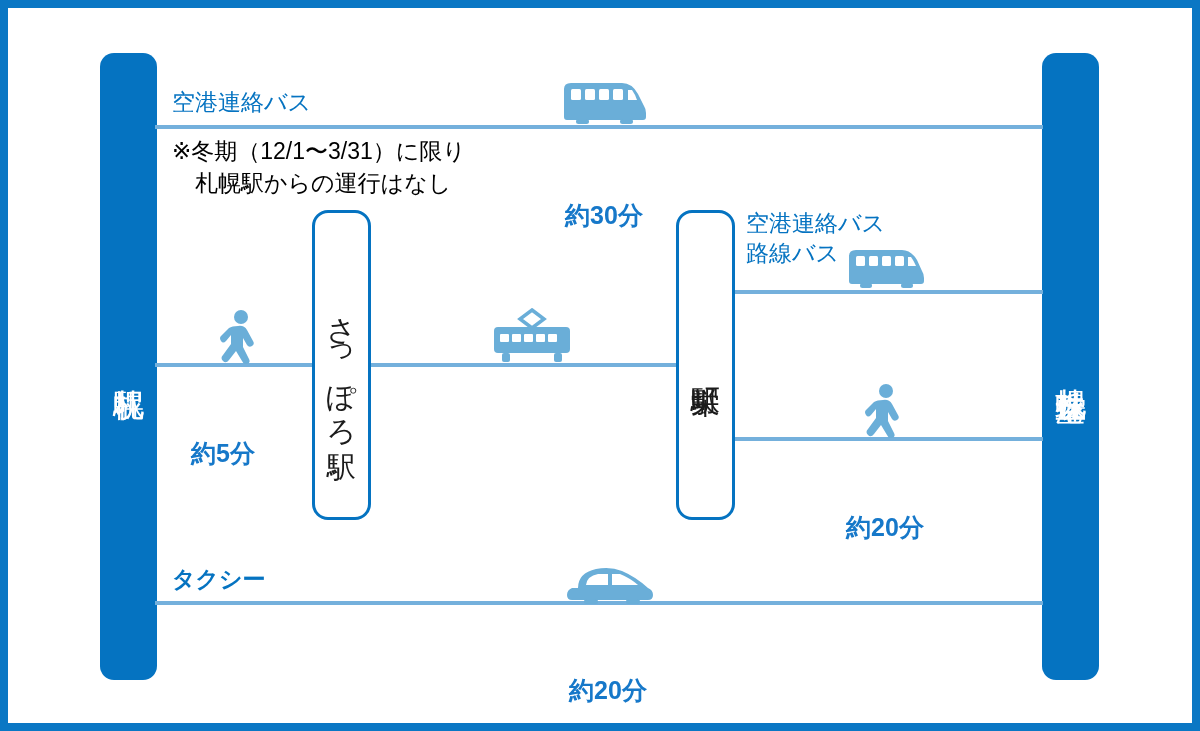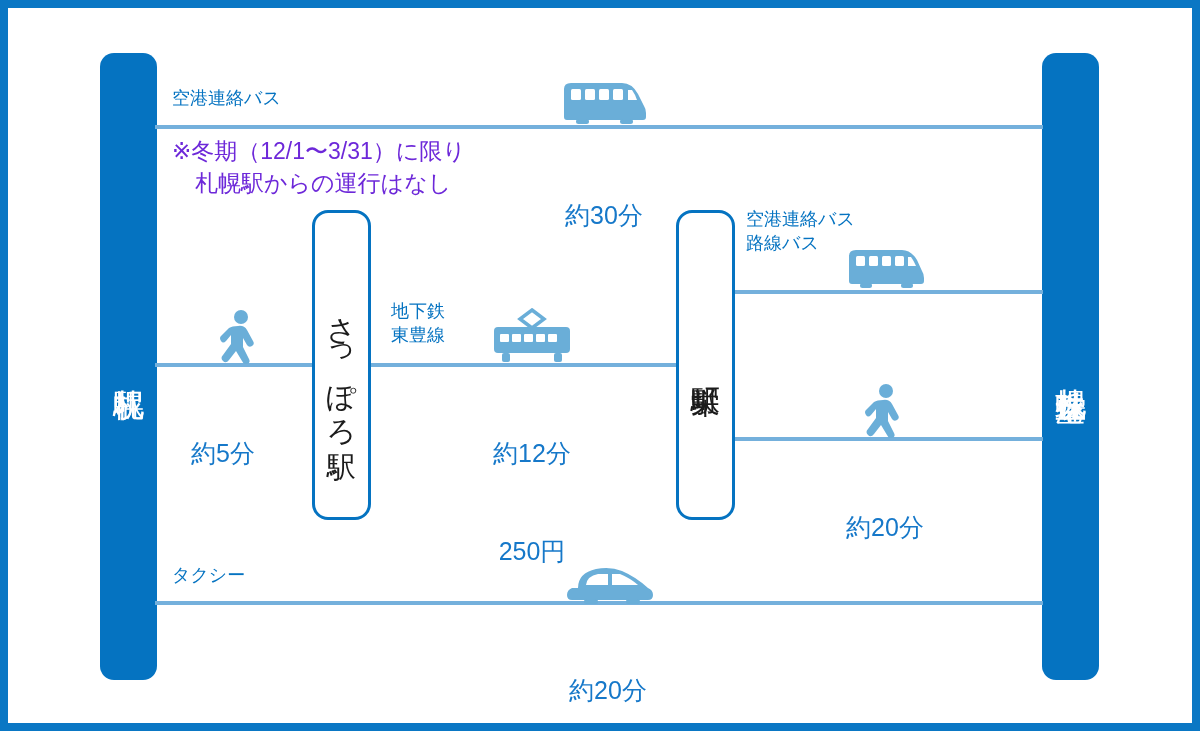--- a/index.html
+++ b/index.html
@@ -80,41 +80,42 @@
     position: absolute;
     height: 4px;
     background: #74b0dc;
     z-index: 2;
   }
 
   
   .route-label {
     position: absolute;
     color: #0573c1;
-    font-size: 18px;
+    font-size: 23px;
     line-height: 1.32;
     white-space: pre;
     z-index: 4;
   }
   .note {
     position: absolute;
-    color: #6d28d9;
+    color: #000000;
     font-size: 23px;
     line-height: 1.38;
     white-space: pre;
     z-index: 4;
   }
   .stat {
     position: absolute;
     color: #1678c9;
     font-size: 25px;
     line-height: 1.3;
     text-align: center;
     white-space: pre;
     z-index: 4;
+    font-weight: bold;
   }
 
   
   .icon {
     position: absolute;
     z-index: 5;
   }
 </style>
 </head>
 <body>
@@ -177,41 +178,35 @@
       <svg width="44" height="54" viewBox="0 0 44 54" xmlns="http://www.w3.org/2000/svg">
         <circle cx="23" cy="7" r="7" fill="#6aaed8"></circle>
         <path d="M20 16 Q26 15 29 20 L35 31 Q37 34 34 36 Q31 38 29 35 L25 28 L25 37 L31 49 Q33 53 29 54 Q26 55 24 51 L18 41 L11 50 Q8 54 5 51 Q2 48 5 45 L13 34 L13 25 L8 31 Q5 34 3 31 Q1 28 3 26 L11 18 Q14 16 20 16 Z" fill="#6aaed8"></path>
       </svg>
     </div>
 
     <div class="stat" style="left:145px; top:364px; width:140px;">
       <div>約5分</div>
     </div>
 
-    <div class="route-label" style="left:383px; top:292px;">地下鉄
-東豊線</div>
 
     <div class="icon" style="left:478px; top:300px; width:92px; height:56px;">
       <svg width="92" height="56" viewBox="0 0 92 56" xmlns="http://www.w3.org/2000/svg">
         <path d="M46 2 L58 11 L46 20 L34 11 Z" fill="none" stroke="#6aaed8" stroke-width="3.5"></path>
         <rect x="8" y="19" width="76" height="26" rx="4" fill="#6aaed8"></rect>
         <rect x="14" y="26" width="9" height="8" rx="1" fill="#ffffff"></rect>
         <rect x="26" y="26" width="9" height="8" rx="1" fill="#ffffff"></rect>
         <rect x="38" y="26" width="9" height="8" rx="1" fill="#ffffff"></rect>
         <rect x="50" y="26" width="9" height="8" rx="1" fill="#ffffff"></rect>
         <rect x="62" y="26" width="9" height="8" rx="1" fill="#ffffff"></rect>
         <rect x="16" y="45" width="8" height="9" rx="2" fill="#6aaed8"></rect>
         <rect x="68" y="45" width="8" height="9" rx="2" fill="#6aaed8"></rect>
       </svg>
     </div>
 
-    <div class="stat" style="left:434px; top:364px; width:180px;">
-      <div>約12分</div>
-      <div>250円</div>
-    </div>
 
     <div class="route-label" style="left:738px; top:200px;">空港連絡バス
 路線バス</div>
 
     <div class="icon" style="left:838px; top:239px; width:80px; height:42px;">
       <svg width="80" height="42" viewBox="0 0 80 42" xmlns="http://www.w3.org/2000/svg">
         <path d="M3 9 Q3 3 10 3 L56 3 Q65 3 71 13 L76 24 Q78 27 78 31 L78 34 Q78 37 75 37 L6 37 Q3 37 3 34 Z" fill="#6aaed8"></path>
         <rect x="10" y="9" width="9" height="10" rx="1.5" fill="#ffffff"></rect>
         <rect x="23" y="9" width="9" height="10" rx="1.5" fill="#ffffff"></rect>
         <rect x="36" y="9" width="9" height="10" rx="1.5" fill="#ffffff"></rect>
@@ -227,21 +222,21 @@
       <svg width="44" height="54" viewBox="0 0 44 54" xmlns="http://www.w3.org/2000/svg">
         <circle cx="23" cy="7" r="7" fill="#6aaed8"></circle>
         <path d="M20 16 Q26 15 29 20 L35 31 Q37 34 34 36 Q31 38 29 35 L25 28 L25 37 L31 49 Q33 53 29 54 Q26 55 24 51 L18 41 L11 50 Q8 54 5 51 Q2 48 5 45 L13 34 L13 25 L8 31 Q5 34 3 31 Q1 28 3 26 L11 18 Q14 16 20 16 Z" fill="#6aaed8"></path>
       </svg>
     </div>
 
     <div class="stat" style="left:807px; top:438px; width:140px;">
       <div>約20分</div>
     </div>
 
-    <div class="route-label" style="left:164px; top:556px;">タクシー</div>
+    <div class="route-label" style="left:164px; top:556px;font-weight:bold;">タクシー</div>
 
     <div class="icon" style="left:556px; top:556px; width:92px; height:42px;">
       <svg width="92" height="42" viewBox="0 0 92 42" xmlns="http://www.w3.org/2000/svg">
         <path d="M14 24 Q14 9 32 5 Q46 2 58 7 Q72 13 84 24 Q89 26 89 31 Q89 36 84 36 L8 36 Q3 36 3 31 Q3 26 8 24 Z" fill="#6aaed8"></path>
         <path d="M22 21 Q23 12 34 10 L44 10 L44 21 Z" fill="#ffffff"></path>
         <path d="M48 10 L56 10 Q66 14 74 21 L48 21 Z" fill="#ffffff"></path>
         <rect x="20" y="35" width="14" height="5" rx="2.5" fill="#6aaed8"></rect>
         <rect x="62" y="35" width="14" height="5" rx="2.5" fill="#6aaed8"></rect>
       </svg>
     </div>

